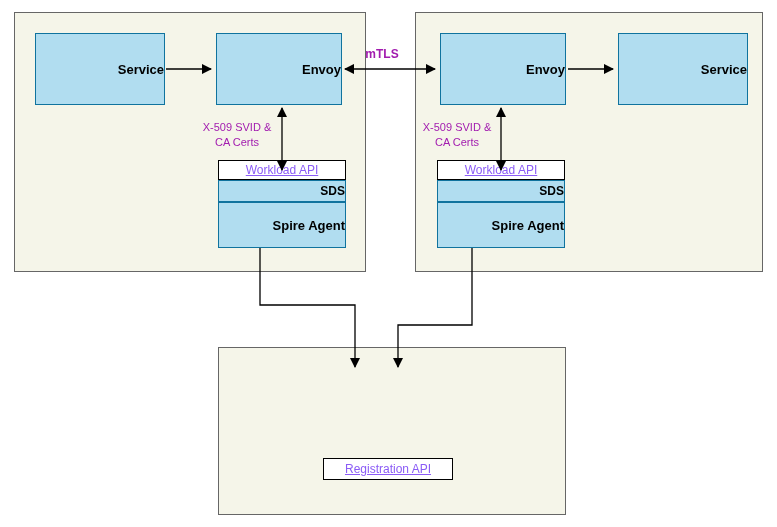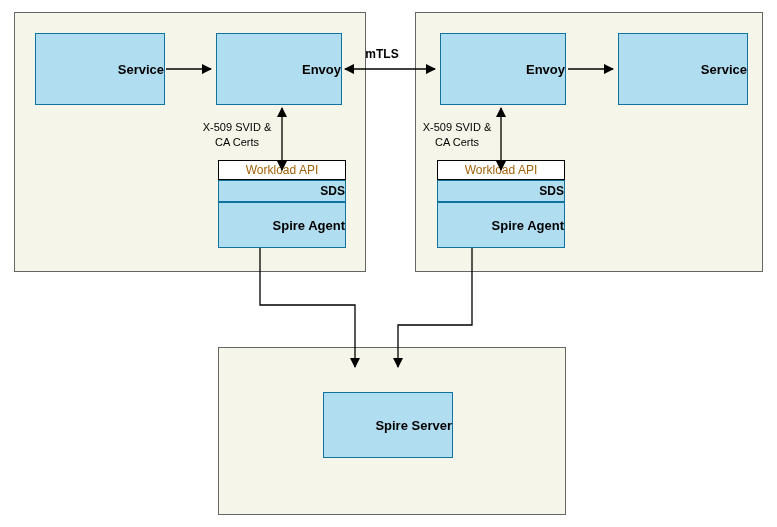--- a/index.html
+++ b/index.html
@@ -24,25 +24,26 @@
     box-sizing:border-box;
     display:flex;align-items:center;justify-content:flex-end;
     font-weight:bold;font-size:13px;color:#000;
   }
   .apibox{
     position:absolute;
     background:var(--api-fill,#ffffff);
     border:1px solid var(--api-stroke,#000000);
     box-sizing:border-box;
     display:flex;align-items:center;justify-content:center;
-    font-size:12px;color:#a16207;
+    font-size:12px;color:#8b5cf6;
     font-weight:normal;
+    text-decoration:underline;
   }
   .edge-label{
-    position:absolute;font-size:11px;color:#000000;
+    position:absolute;font-size:11px;color:#a21caf;
     text-align:center;line-height:1.4;
   }
   .edge-label.bold{font-weight:bold;font-size:12px;}
   svg.overlay{position:absolute;left:0;top:0;pointer-events:none;z-index:5;}
   .overlay line,.overlay polyline{
     stroke:var(--connector,#000000);
     stroke-width:1.3;
     fill:none;
   }
 </style>
@@ -92,22 +93,22 @@
     <span>SDS</span>
   </div>
   <div class="nodebox" style="left:437px;top:202px;width:128px;height:46px">
     <span>Spire Agent</span>
   </div>
 
   <div class="edge-label bold" style="left:358px;top:46px;width:48px">
     <span>mTLS</span>
   </div>
 
-  <div class="nodebox" style="left:323px;top:392px;width:130px;height:66px">
-    <span>Spire Server</span>
+  <div class="apibox" style="left:323px;top:458px;width:130px;height:22px">
+    <span>Registration API</span>
   </div>
 
   <svg class="overlay" width="777" height="527" viewBox="0 0 777 527">
     <defs>
       <marker id="arr" viewBox="0 0 10 10" refX="9" refY="5" markerWidth="8" markerHeight="8" orient="auto-start-reverse">
         <path d="M0,0 L10,5 L0,10 z" style="fill:var(--connector,#000000)"></path>
       </marker>
     </defs>
 
     <line x1="166" y1="69" x2="211" y2="69" marker-end="url(#arr)"></line>

